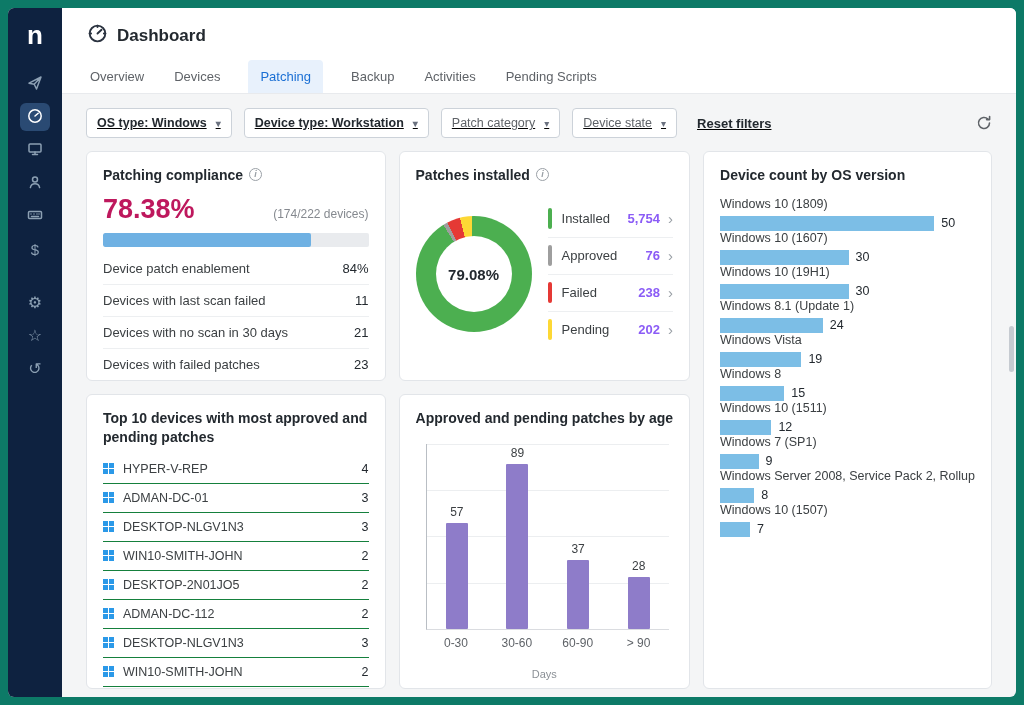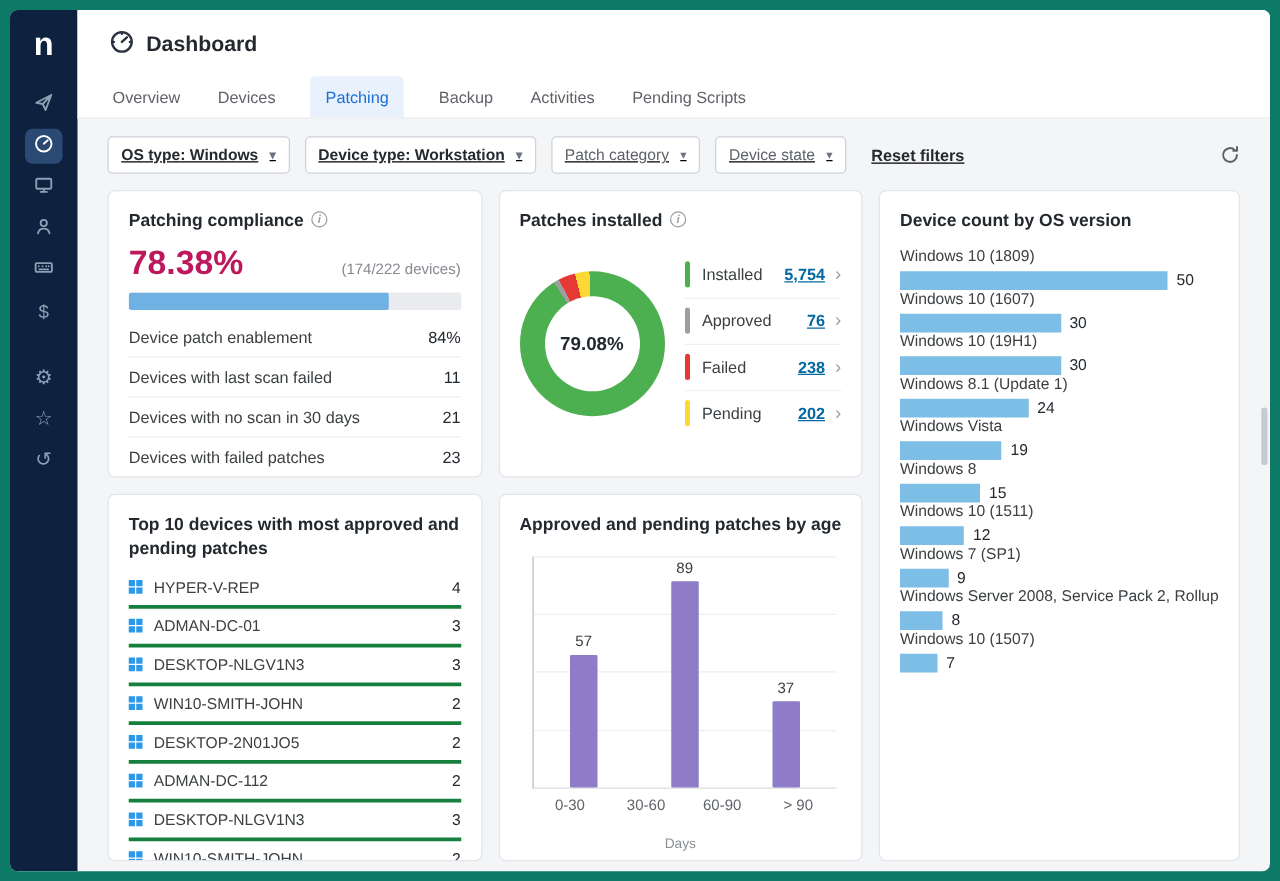--- a/index.html
+++ b/index.html
@@ -80,32 +80,32 @@
   }
   .donut-center {
     position:absolute; inset:0; display:flex; align-items:center; justify-content:center;
     font-size:15px; font-weight:700; color:#23292f; z-index:1;
   }
   .legend { flex:1; min-width:0; }
   .legend-row { display:flex; align-items:center; padding:7.5px 0; cursor:pointer; }
   .legend-row:not(:last-child) { border-bottom:1px solid #edeff1; }
   .legend-mark { width:4px; height:21px; border-radius:2px; flex-shrink:0; }
   .legend-lbl { font-size:13px; color:#3c4043; margin-left:10px; }
-  .legend-val { font-size:13px; font-weight:700; color:#0369a1; margin-left:auto;text-decoration:underline; }
+  .legend-val { font-size:13px; font-weight:700; color:#8b5cf6; margin-left:auto; }
   .legend-chev { font-size:15px; color:#9aa0a6; margin-left:8px; line-height:1; }
   
   .os-list { margin-top:12px; }
   .os-item { margin-bottom:0; cursor:pointer; }
   .os-lbl { font-size:12.5px; color:#3c4043; margin-bottom:5px; white-space:nowrap; overflow:hidden; }
   .os-bar-row { display:flex; align-items:center; }
   .os-bar { height:15px; }
   .os-val { font-size:12.5px; color:#23292f; margin-left:7px; }
   
   .dev-list { margin-top:8px; }
-  .dev-row { display:flex; align-items:center; padding:7px 0; border-bottom:3px solid #15803d; cursor:pointer; }
+  .dev-row { display:flex; align-items:center; padding:7px 0; border-bottom:1px solid #15803d; cursor:pointer; }
   .win-logo { display:grid; grid-template-columns:5px 5px; grid-template-rows:5px 5px; gap:1px; flex-shrink:0; }
   .win-logo span { background:#2b99e8; }
   .dev-name { font-size:12.5px; color:#3c4043; margin-left:9px; }
   .dev-val { font-size:12.5px; color:#23292f; margin-left:auto; }
   
   .vchart { margin-top:16px; }
   .plot {
     position:relative; height:186px; margin-left:10px; margin-right:4px;
     border-left:1px solid #b9bec4; border-bottom:1px solid #dadce0;
   }
@@ -485,20 +485,24 @@
                 <div class="vbar" style="background: rgb(142, 124, 201); height: 57%;"></div>
               </div>
               <div class="vcol">
                 <span class="vval">89</span>
                 <div class="vbar" style="background: rgb(142, 124, 201); height: 89%;"></div>
               </div>
               <div class="vcol">
                 <span class="vval">37</span>
                 <div class="vbar" style="background: rgb(142, 124, 201); height: 37%;"></div>
               </div>
+              <div class="vcol">
+                <span class="vval">28</span>
+                <div class="vbar" style="background: rgb(142, 124, 201); height: 28%;"></div>
+              </div>
             </div>
           </div>
           <div class="xlabels">
             <div>0-30</div>
             <div>30-60</div>
             <div>60-90</div>
             <div>&gt; 90</div>
           </div>
           <div class="axis-label">Days</div>
         </div>

